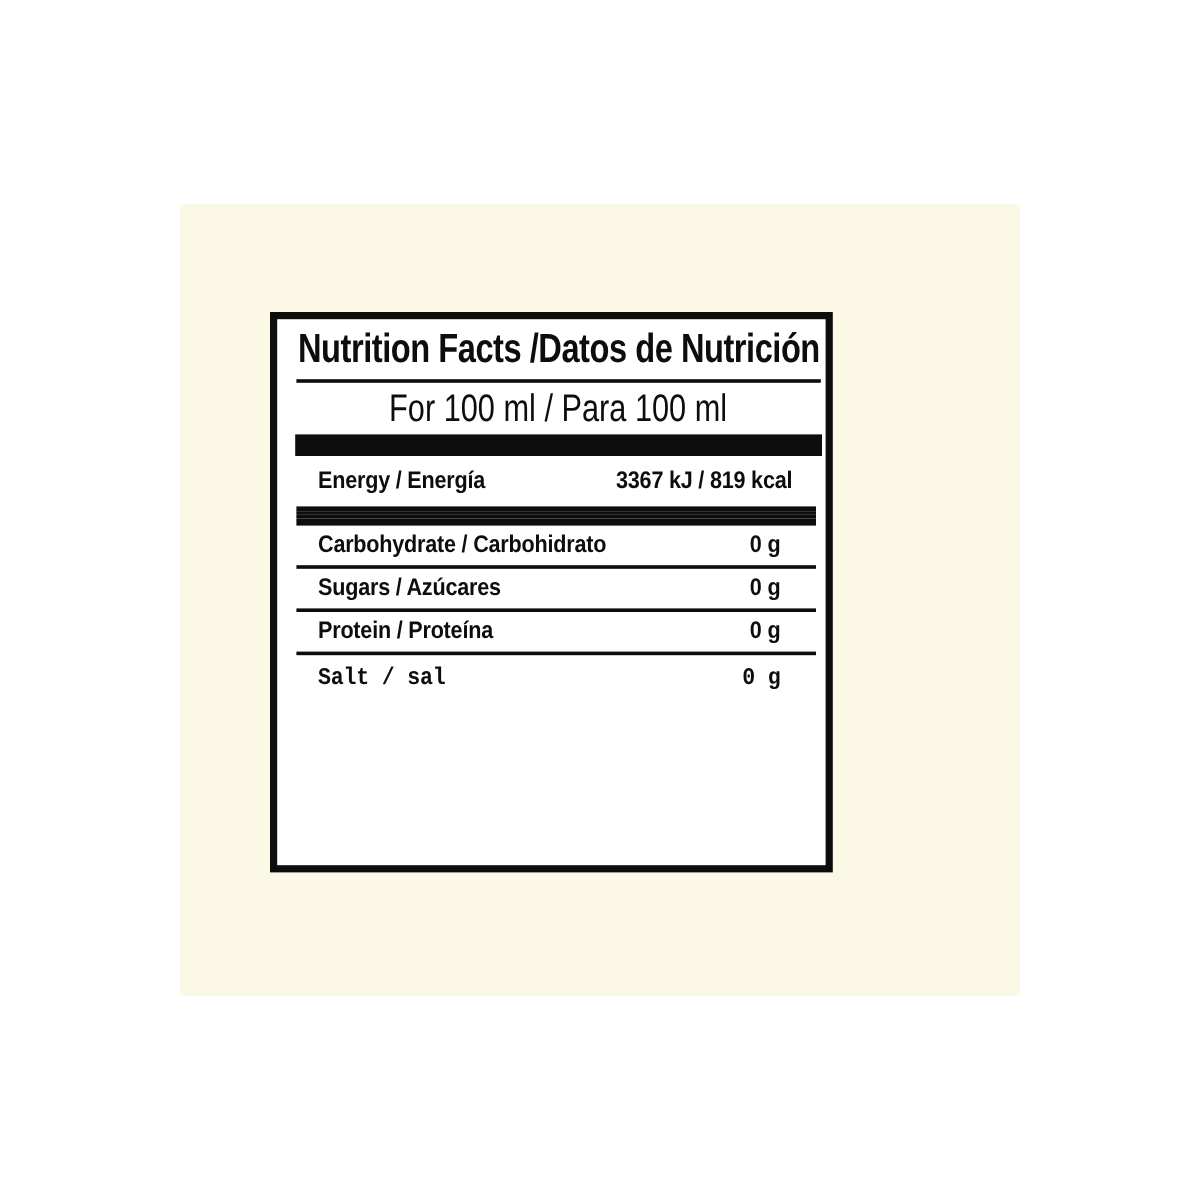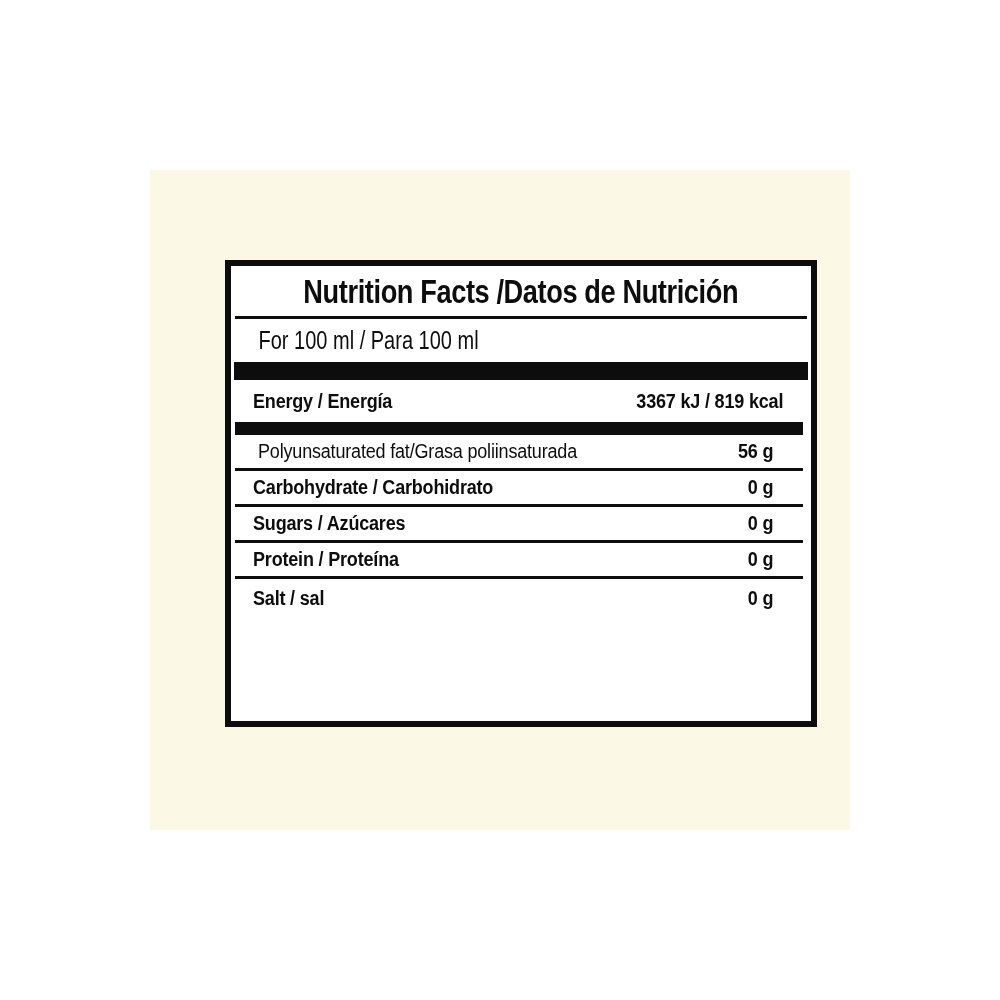--- a/index.html
+++ b/index.html
@@ -19,66 +19,67 @@
   }
   .sheet {
     position: absolute;
     left: 150px; top: 170px;
     width: 700px; height: 660px;
     background: var(--bg-sheet);
   }
   .nf-box {
     position: absolute;
     left: 75px; top: 90px;
-    width: 592px; height: 467px;
+    width: 469px; height: 467px;
     background: var(--panel);
     border: 6px solid var(--ink);
+    padding-left: 12px;
   }
   .cond {
     display: inline-block;
     white-space: nowrap;
     transform: scaleX(0.82);
   }
   .nf-title {
     height: 50px;
     display: flex; align-items: center; justify-content: center;
     font-size: 34px; font-weight: bold;
     letter-spacing: -0.5px;
   }
   .nf-title .cond { transform: scaleX(0.80); transform-origin: center center; }
   .rule {
     height: 3px; background: var(--ink);
     margin: 0 8px 0 4px;
   }
   .title-rule { margin: 0 4px; }
   .nf-serving {
     height: 43px;
-    display: flex; align-items: center; justify-content: flex-start;
-    font-size: 25px;
+    display: flex; align-items: center; justify-content: center;
+    font-size: 32px;
   }
   .nf-serving .cond { transform: scaleX(0.80); transform-origin: center center; }
   .black-bar {
     height: 18px;
     background: var(--ink);
     margin: 0 3px;
   }
   .nf-row {
     display: flex; align-items: center; justify-content: space-between;
     height: 33px;
     padding: 0 38px 0 22px;
     font-size: 20px;
     letter-spacing: -0.2px;
   }
   .nf-row .lbl { transform: scaleX(0.90); transform-origin: left center; }
   .nf-row .val { transform: scaleX(0.90); transform-origin: right center; font-weight: bold; }
   .bold { font-weight: bold; }
   .energy-row { height: 42px; padding-right: 28px; }
   .energy-rule { height: 4px; }
   .indent { padding-left: 27px; }
-  #rows .nf-row:last-child { height: 38px; }
+  #rows .nf-row:last-child { height: 38px; font-family: Liberation Mono, monospace; }
 </style>
 </head>
 <body>
 
 <div class="sheet">
   <div class="nf-box">
 
     <div class="nf-title">
       <span class="cond">Nutrition Facts /Datos de Nutrición</span>
     </div>
@@ -95,24 +96,20 @@
       <span class="cond lbl bold">Energy / Energía</span>
       <span class="cond val">3367 kJ / 819 kcal</span>
     </div>
 
     <div class="rule energy-rule"></div>
 
     <div id="rows">
         <div class="rule"></div>
         <div class="rule"></div>
         <div class="rule"></div>
-        <div class="nf-row indent">
-          <span class="cond lbl">Polyunsaturated fat/Grasa poliinsaturada</span>
-          <span class="cond val">56 g</span>
-        </div>
         <div class="rule"></div>
         <div class="nf-row">
           <span class="cond lbl bold">Carbohydrate / Carbohidrato</span>
           <span class="cond val">0 g</span>
         </div>
         <div class="rule"></div>
         <div class="nf-row">
           <span class="cond lbl bold">Sugars / Azúcares</span>
           <span class="cond val">0 g</span>
         </div>

